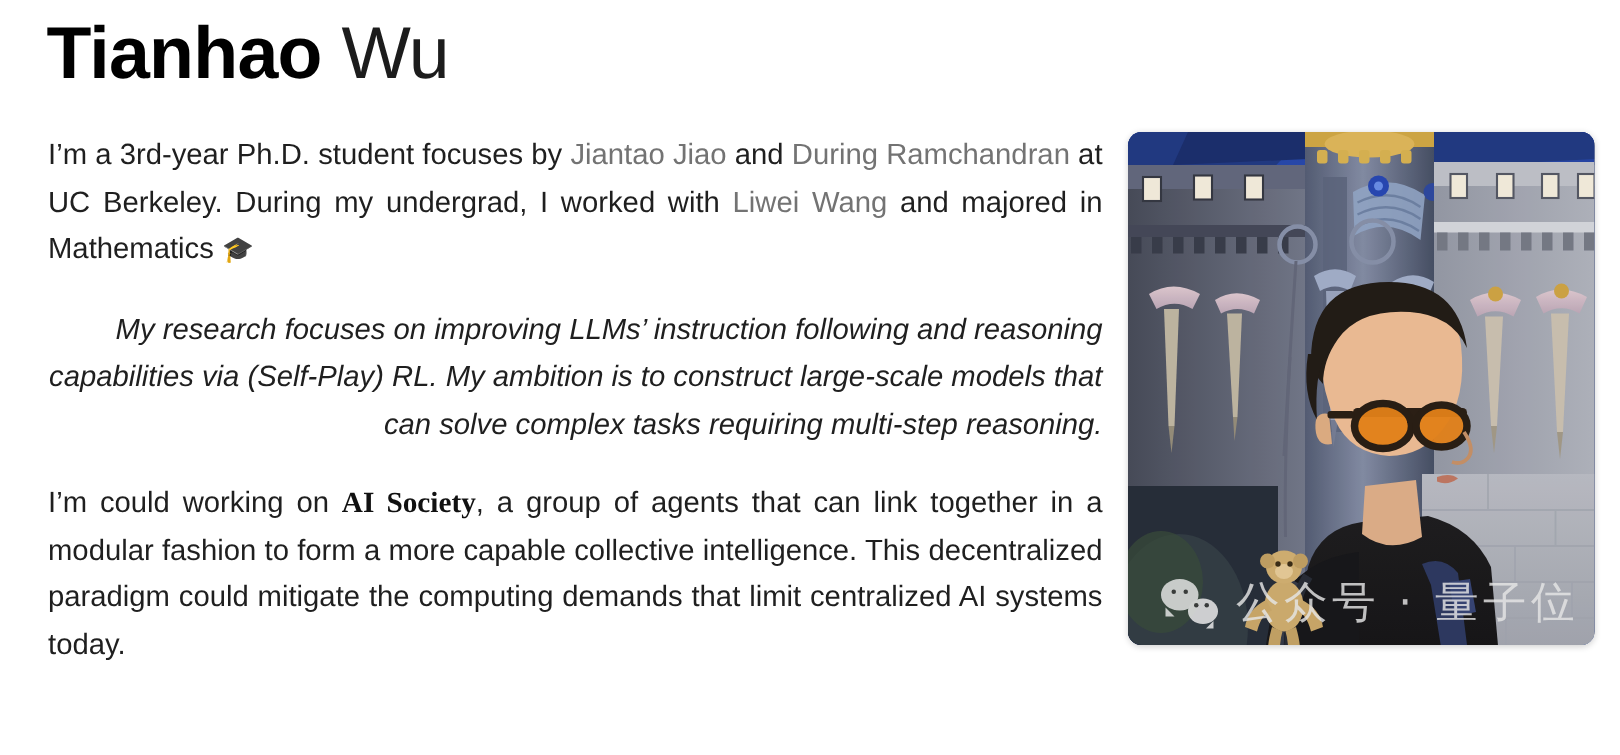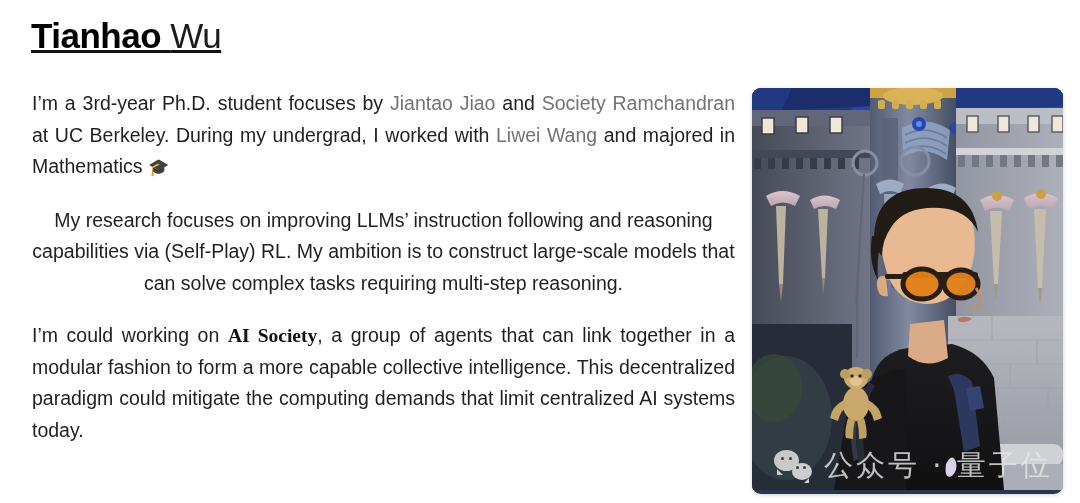--- a/index.html
+++ b/index.html
@@ -22,27 +22,26 @@
     height: 503px;
     background: #ffffff;
   }
 
   
   .page-title {
     position: absolute;
     left: 31px;
     top: 4px;
     margin: 0;
-    font-size: 35px;
+    font-size: 49px;
     line-height: 64px;
     letter-spacing: -0.5px;
     font-weight: 400;
     color: #111111;
     white-space: nowrap;
-    text-decoration: underline;
   }
   .page-title .given {
     font-weight: 700;
     color: #000000;
   }
   .page-title .family {
     font-weight: 400;
     color: #1c1c1c;
   }
 
@@ -57,21 +56,22 @@
     margin: 0 0 21px 0;
     font-size: 19.5px;
     line-height: 31.5px;
     color: #1f1f1f;
   }
   .bio-para.justify {
     text-align: justify;
     text-justify: inter-word;
   }
   .bio-para.flush {
-    text-align: center;
+    text-align: right;
+    font-style: italic;
   }
   .bio-para:last-child {
     margin-bottom: 0;
   }
   .link {
     color: #737373;
     text-decoration: none;
     cursor: pointer;
   }
   .strong {
@@ -83,21 +83,21 @@
     font-family: "DejaVu Sans", sans-serif;
     font-size: 17px;
   }
 
   
   .photo-frame {
     position: absolute;
     left: 752px;
     top: 88px;
     width: 311px;
-    height: 406px;
+    height: 342px;
     border-radius: 9px;
     overflow: hidden;
     background: #2a3550;
     box-shadow: 0 1px 4px rgba(0,0,0,0.18);
   }
   .photo-canvas {
     position: absolute;
     inset: 0;
     display: block;
   }
@@ -166,21 +166,21 @@
 <body>
 
 <div id="page">
 
   <h1 class="page-title">
     <span class="given">Tianhao</span><span>&nbsp;</span><span class="family">Wu</span>
   </h1>
 
   <div class="bio-column">
 
-    <p class="bio-para justify"><span>I’m a 3rd-year Ph.D. student focuses by </span><a class="link" href="#">Jiantao Jiao</a><span> and </span><a class="link" href="#">Society Ramchandran</a><span> at UC Berkeley. During my undergrad, I worked with </span><a class="link" href="#">Liwei Wang</a><span> and majored in Mathematics </span><span class="emoji">🎓</span></p>
+    <p class="bio-para justify"><span>I’m a 3rd-year Ph.D. student focuses by </span><a class="link" href="#">Jiantao Jiao</a><span> and </span><a class="link" href="#">During Ramchandran</a><span> at UC Berkeley. During my undergrad, I worked with </span><a class="link" href="#">Liwei Wang</a><span> and majored in Mathematics </span><span class="emoji">🎓</span></p>
 
     <p class="bio-para flush">My research focuses on improving LLMs’ instruction following and reasoning capabilities via (Self-Play) RL. My ambition is to construct large-scale models that can solve complex tasks requiring multi-step reasoning.</p>
 
     <p class="bio-para justify"><span>I’m could working on </span><span class="strong">AI Society</span><span>, a group of agents that can link together in a modular fashion to form a more capable collective intelligence. This decentralized paradigm could mitigate the computing demands that limit centralized AI systems today.</span></p>
 
   </div>
 
   <div class="photo-frame">
     <svg class="photo-canvas" viewBox="0 0 311 402" preserveAspectRatio="xMidYMid slice" aria-hidden="true">
       <defs>

